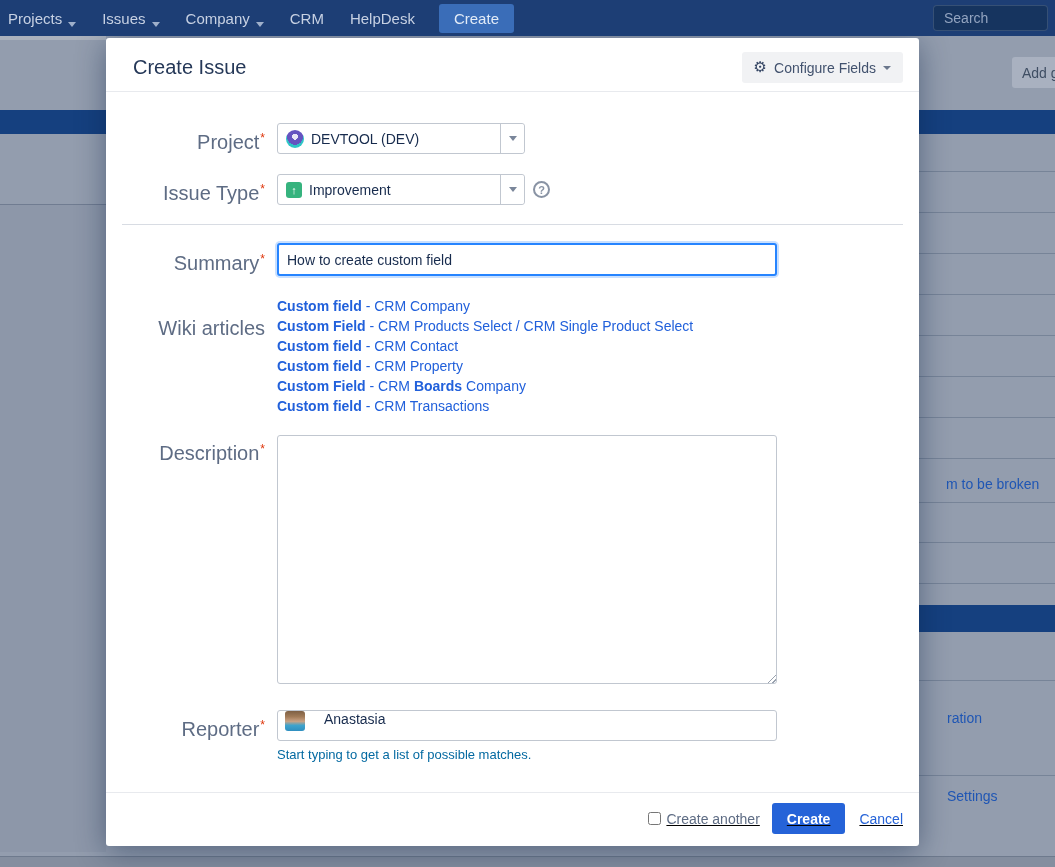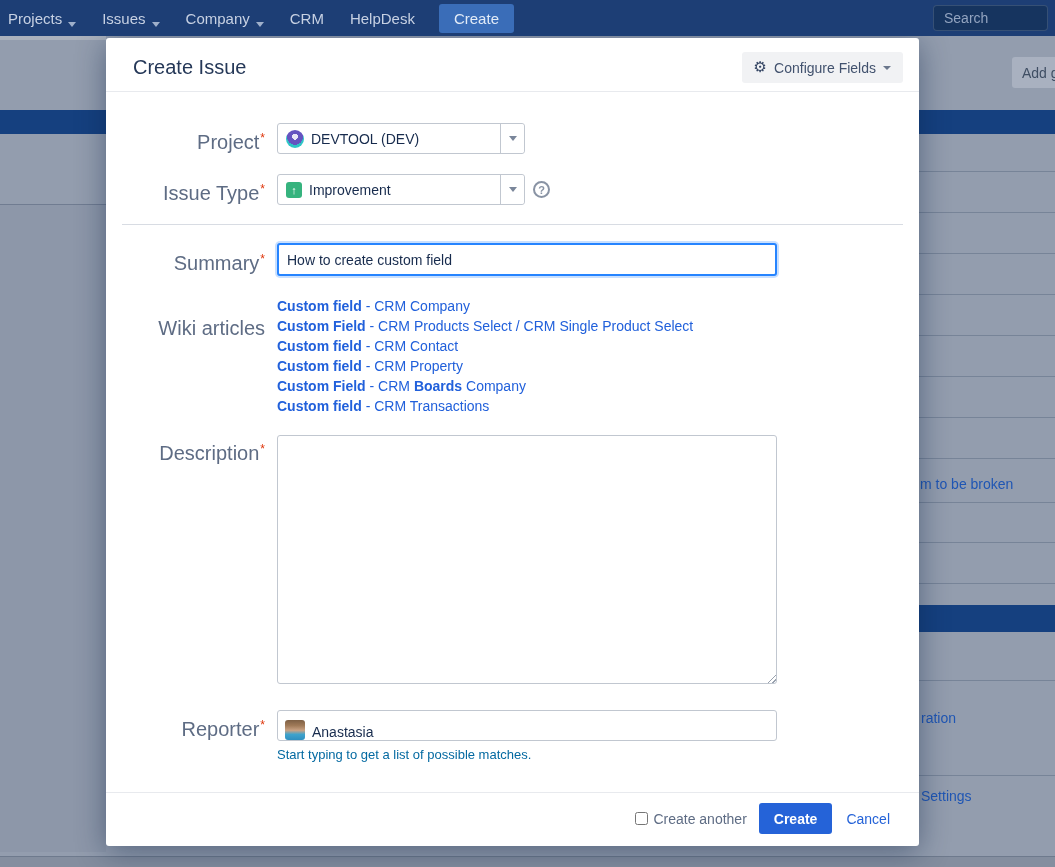--- a/index.html
+++ b/index.html
@@ -18,21 +18,21 @@
   
   .bg-layer { position:absolute; inset:0; z-index:1; }
   .bg-strip-top { position:absolute; left:0; top:36px; width:106px; height:4px; background:#aab1bd; }
   .bg-bar { position:absolute; left:0; width:1055px; background:#15407f; }
   .bg-bar1 { top:110px; height:24px; }
   .bg-bar2 { top:605px; height:27px; }
   .bg-left-dark { position:absolute; left:0; top:204px; width:106px; height:648px; background:#8d97a9; border-top:1px solid rgba(60,75,100,0.35); }
   .bg-bottom-band { position:absolute; left:0; top:856px; width:1055px; height:11px; background:#848e9f; border-top:1px solid rgba(60,75,100,0.3); }
   .bg-row-line { position:absolute; left:919px; width:136px; height:1px; background:rgba(70,86,112,0.35); }
   .bg-add-gadget { position:absolute; left:1012px; top:57px; width:60px; height:31px; background:#a9b1c0; border-radius:3px; color:#3f4e63; font-size:14px; border:none; padding:0 0 0 10px; text-align:left; cursor:pointer; }
-  .bg-link { position:absolute; color:#1f56b4; font-size:14px; cursor:pointer; white-space:nowrap; }
+  .bg-link { position:absolute; color:#1f56b4; font-size:14px; cursor:pointer; white-space:nowrap;padding-left:26px; }
   .bg-link-broken { left:920px; top:476px; }
   .bg-link-ration { left:921px; top:710px; }
   .bg-link-settings { left:921px; top:788px; }
 
   
   .modal { position:absolute; left:106px; top:38px; width:813px; height:808px; background:#ffffff; border-radius:3px; box-shadow:0 6px 30px rgba(9,30,66,0.45); z-index:10; }
   .modal-header { position:relative; height:54px; border-bottom:1px solid #e8eaee; }
   .modal-title { position:absolute; left:27px; top:18px; font-size:20px; font-weight:500; color:#253858; }
   .configure-btn { position:absolute; right:16px; top:14px; height:31px; background:#f1f2f4; border:none; border-radius:3px; color:#42526e; font-size:14px; display:flex; align-items:center; gap:7px; padding:0 12px; cursor:pointer; }
   .gear-icon { font-family:"DejaVu Sans", sans-serif; font-size:15px; color:#344563; line-height:1; }
@@ -60,27 +60,27 @@
   .wiki-link { font-size:14px; line-height:20px; color:#2160db; text-decoration:none; cursor:pointer; white-space:nowrap; }
   .wiki-link b { font-weight:700; }
 
   .desc-label { top:404px; }
   .desc-textarea { position:absolute; left:171px; top:397px; width:500px; height:249px; border:1px solid #c1c7d0; border-radius:3px; resize:none; outline:none; font-family:"Liberation Sans", sans-serif; font-size:14px; color:#172b4d; padding:6px 8px; }
   .resize-grip { position:absolute; left:659px; top:634px; width:11px; height:11px; cursor:nwse-resize;
       background:repeating-linear-gradient(-45deg, transparent 0 2px, #98a1ae 2px 3px);
       clip-path:polygon(100% 0, 100% 100%, 0 100%); }
 
   .reporter-label { top:680px; }
-  .reporter-box { position:absolute; left:171px; top:672px; width:500px; height:31px; border:1px solid #c1c7d0; border-radius:3px; display:flex; align-items:flex-end; gap:7px; padding:0 7px; background:#fff; }
+  .reporter-box { position:absolute; left:171px; top:672px; width:500px; height:31px; border:1px solid #c1c7d0; border-radius:3px; display:flex; align-items:flex-start; gap:19px; padding:0 7px; background:#fff; }
   .reporter-avatar { width:20px; height:20px; border-radius:3px; flex:0 0 auto;
       background:linear-gradient(180deg, #7d5f44 0%, #a07a58 28%, #c9a284 52%, #3fa3cc 72%, #2f8fc0 100%); }
   .reporter-value { font-size:14px; color:#172b4d; flex:1; border:none; outline:none; font-family:"Liberation Sans", sans-serif; }
   .reporter-hint { position:absolute; left:171px; top:709px; font-size:13px; color:#0369a1; }
 
-  .modal-footer { position:absolute; left:0; top:754px; width:813px; height:52px; border-top:1px solid #e8eaee; display:flex; align-items:center; justify-content:flex-end; gap:12px; padding-right:29px; }
+  .modal-footer { position:absolute; left:0; top:754px; width:813px; height:52px; border-top:1px solid #e8eaee; display:flex; align-items:center; justify-content:flex-end; gap:12px; padding-right:16px;text-decoration:underline; }
   .create-another-wrap { display:flex; align-items:center; gap:5px; }
   .create-another-check { width:13px; height:13px; accent-color:#2563d8; }
   .create-another-label { font-size:14px; color:#5e6c84; }
   .create-btn { background:#2563d8; color:#fff; font-size:14px; font-weight:600; border:none; border-radius:3px; height:31px; padding:0 15px; cursor:pointer; }
   .cancel-link { color:#2563d8; font-size:14px; text-decoration:none; cursor:pointer; margin-left:2px; }
 </style>
 </head>
 <body>
 
 <div class="bg-layer">

